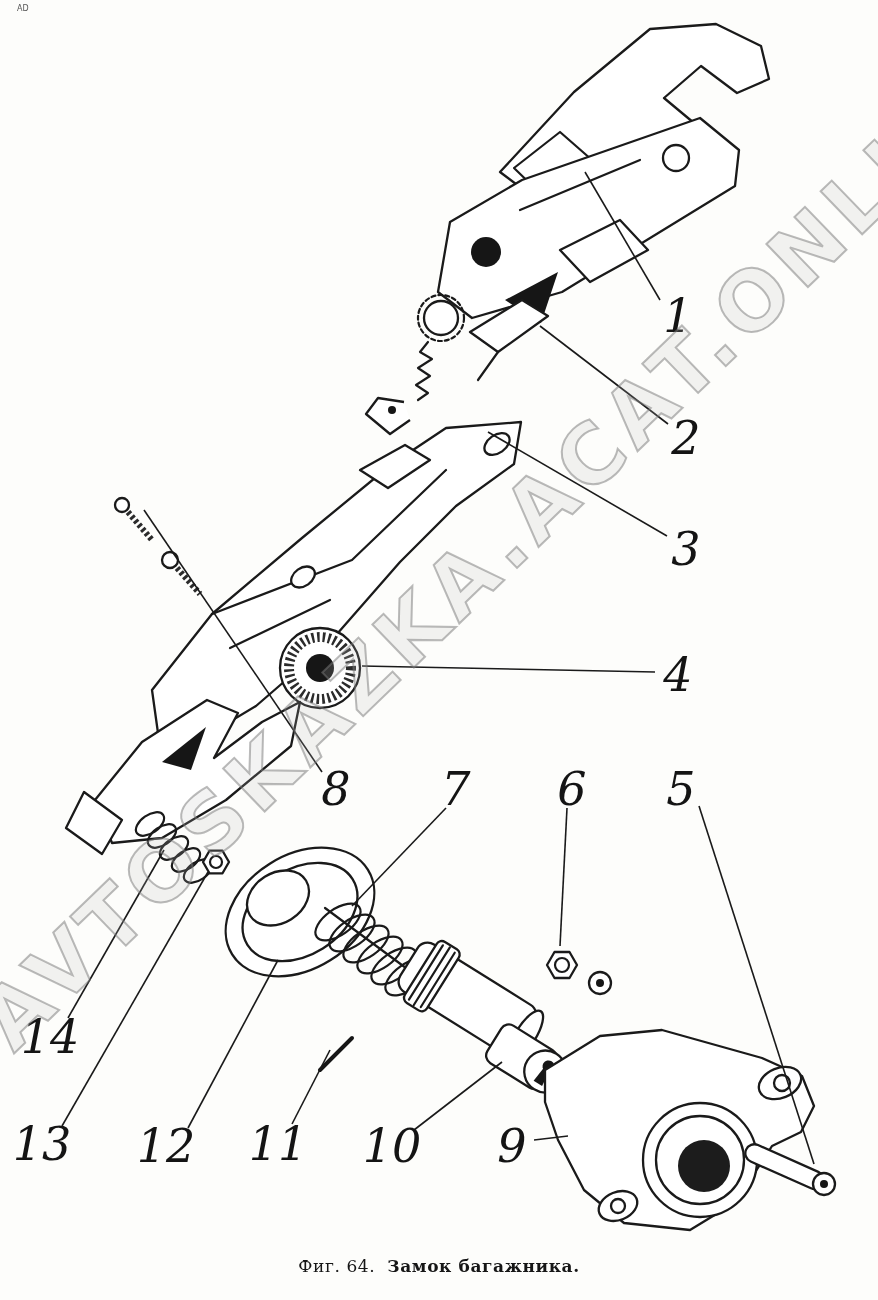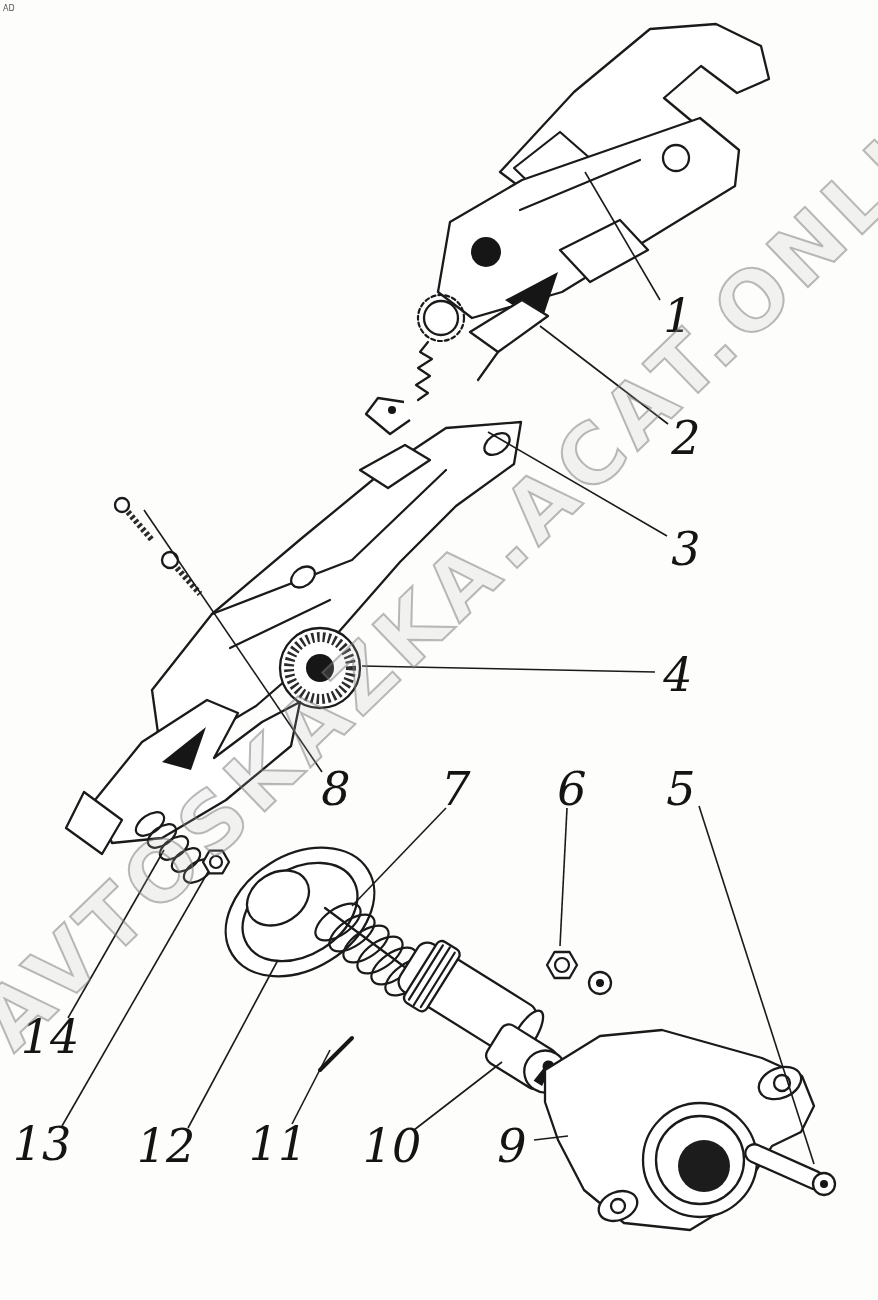--- a/index.html
+++ b/index.html
@@ -32,21 +32,21 @@
   }
 
   .caption{
     position:absolute;top:1256px;left:0;width:100%;z-index:3;
     text-align:center;font-size:17px;color:#161616;letter-spacing:.6px;
     font-family:"DejaVu Serif",serif;
   }
   .caption .cap-title{font-weight:700;margin-left:6px;}
 
   .corner{
-    position:absolute;top:4px;left:3px;z-index:3;
+    position:absolute;top:4px;left:17px;z-index:3;
     font-family:"DejaVu Sans",sans-serif;font-size:8px;color:#555;
   }
 </style>
 </head>
 <body>
 
 <div class="stage">
 
   <svg id="diagram" width="878" height="1300" viewBox="0 0 878 1300" xmlns="http://www.w3.org/2000/svg">
     <defs>
@@ -218,14 +218,18 @@
         <text x="42" y="1144" dominant-baseline="central" class="callout-num">13</text>
         <line x1="68" y1="1018" x2="164" y2="850" class="leader"></line>
         <text x="50" y="1037" dominant-baseline="central" class="callout-num">14</text>
       </g>
   </svg>
 
   <div class="watermark">AVTOSKAZKA.ACAT.ONLINE</div>
 
   <div class="corner">AD</div>
 
+  <div class="caption">
+    <span class="cap-prefix">Фиг. 64.</span>
+    <span class="cap-title">Замок багажника.</span>
+  </div>
 
 </div>
 
 </body></html>

